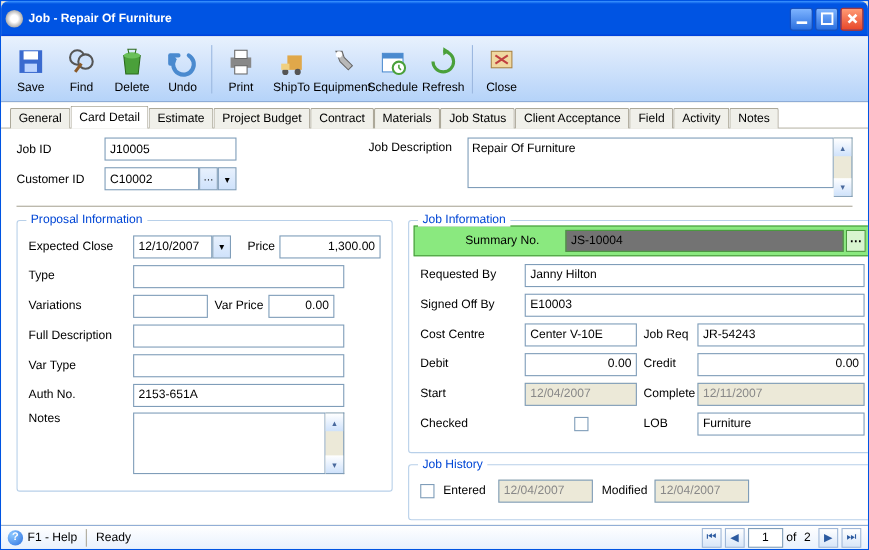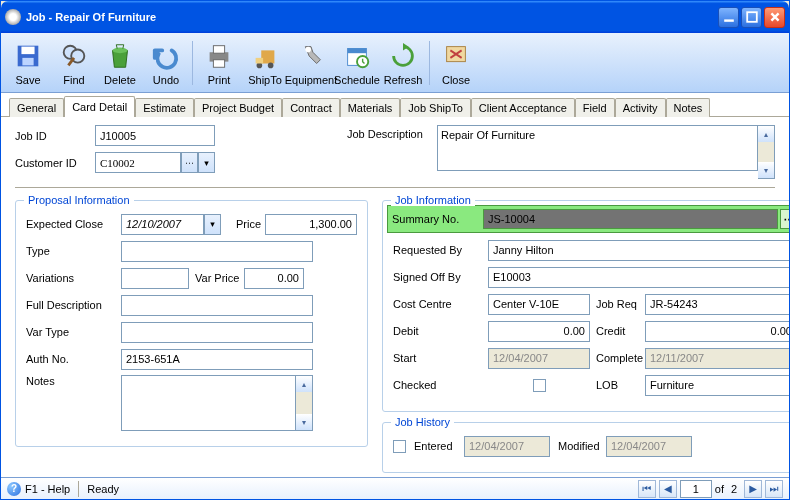--- a/index.html
+++ b/index.html
@@ -28,21 +28,21 @@
 
 .content { flex: 1; background: #fff; padding: 8px 14px; position: relative; overflow: hidden; }
 
 .row { display: flex; align-items: center; margin-bottom: 6px; }
 .lbl { width: 80px; color: #000; }
 .input { height: 21px; border: 1px solid #7f9db9; background: #fff; padding: 2px 4px; font-size: 11px; }
 .input.ro { background: #ece9d8; }
 .combo { display: flex; }
 .combo-btn { width: 17px; height: 21px; border: 1px solid #7f9db9; background: linear-gradient(to bottom, #e8f1fd, #cfe2fb); display: flex; align-items: center; justify-content: center; font-size: 9px; }
 
-.top-fields { display: flex; gap: 22px; }
+.top-fields { display: flex; gap: 10px; }
 .top-left { flex: 0 0 310px; }
 .top-right { flex: 1; display: flex; }
 .top-right .lbl { width: 90px; }
 .desc-box { flex: 1; display: flex; align-items: stretch; }
 .desc-input { flex: 1; height: 46px; border: 1px solid #7f9db9; padding: 3px; resize: none; font-family: inherit; }
 .scroll-stub { width: 17px; background: #ece9d8; border: 1px solid #7f9db9; border-left: none; display: flex; flex-direction: column; justify-content: space-between; }
 .scroll-stub div { height: 16px; background: linear-gradient(#fff,#cfe2fb); display: flex; align-items: center; justify-content: center; font-size: 8px; color: #4a6a9e; }
 
 .divider { height: 1px; background: #aca899; margin: 8px 0 12px 0; }
 
@@ -50,21 +50,21 @@
 .col-left { flex: 0 0 318px; }
 .col-right { flex: 1; }
 
 .fieldset { border: 1px solid #b8d0e9; border-radius: 3px; padding: 12px 10px 10px 10px; position: relative; margin-bottom: 10px; }
 .fieldset .legend { position: absolute; top: -7px; left: 8px; background: #fff; padding: 0 4px; color: #0046d5; }
 
 .frow { display: flex; align-items: center; margin-bottom: 5px; min-height: 22px; }
 .flbl { width: 95px; }
 .flbl2 { width: 55px; padding-left: 6px; }
 .summary-row { background: #8ae97f; padding: 3px 4px; margin: -8px -6px 6px -6px; border: 1px solid #4a9a3f; display: flex; align-items: center; }
-.summary-row .flbl { width: 91px; }
+.summary-row .flbl { width: 91px; margin-left: 42px; }
 .summary-input { flex: 1; background: #737373; border: 1px solid #4a9a3f; height: 20px; padding: 2px 4px; display: flex; align-items: center; }
 .ellipsis-btn { width: 18px; height: 20px; border: 1px solid #4a9a3f; background: #d8f5d0; display: flex; align-items: center; justify-content: center; font-weight: bold; margin-left: 2px; }
 
 .checkbox { width: 13px; height: 13px; border: 1px solid #7f9db9; background: #fff; }
 
 .textarea { width: 192px; height: 56px; border: 1px solid #7f9db9; resize: none; }
 
 .statusbar { height: 22px; background: linear-gradient(to bottom, #fff, #e8f1fd); border-top: 1px solid #7a9fd4; display: flex; align-items: center; padding: 0 6px; gap: 8px; }
 .status-help { display: flex; align-items: center; gap: 4px; }
 .help-icon { width: 14px; height: 14px; border-radius: 50%; background: radial-gradient(circle at 30% 30%, #8cc8ff, #2b70e0); color: white; display: flex; align-items: center; justify-content: center; font-weight: bold; font-size: 10px; }
@@ -205,40 +205,40 @@
       </div>
   </div>
 
   <div class="tabs-row">
     <div class="tab">General</div>
     <div class="tab active">Card Detail</div>
     <div class="tab">Estimate</div>
     <div class="tab">Project Budget</div>
     <div class="tab">Contract</div>
     <div class="tab">Materials</div>
-    <div class="tab">Job ShipTo</div>
+    <div class="tab">Job Status</div>
     <div class="tab">Client Acceptance</div>
     <div class="tab">Field</div>
     <div class="tab">Activity</div>
     <div class="tab">Notes</div>
 
   </div>
 
   <div class="content">
 
     <div class="top-fields">
       <div class="top-left">
         <div class="row">
           <span class="lbl">Job ID</span>
           <input class="input" style="width: 120px;" value="J10005">
         </div>
         <div class="row">
           <span class="lbl">Customer ID</span>
           <div class="combo">
-            <input class="input" style="width: 86px; font-family: Liberation Serif, serif;" value="C10002">
+            <input class="input" style="width: 86px;" value="C10002">
             <div class="combo-btn">⋯</div>
             <div class="combo-btn">▾</div>
           </div>
         </div>
       </div>
       <div class="top-right">
         <span class="lbl" style="padding-top:3px">Job Description</span>
         <div class="desc-box">
           <textarea class="desc-input" style="">Repair Of Furniture</textarea>
           <div class="scroll-stub">
@@ -251,21 +251,21 @@
 
     <div class="divider"></div>
 
     <div class="cols">
       <div class="col-left">
         <div class="fieldset">
           <div class="legend">Proposal Information</div>
           <div class="frow">
             <span class="flbl">Expected Close</span>
             <div class="combo">
-              <input class="input" style="width: 83px; font-style: italic;" value="12/10/2007">
+              <input class="input" style="width: 72px;" value="12/10/2007">
               <div class="combo-btn">▾</div>
             </div>
             <span class="flbl2" style="width:40px;text-align:right">Price</span>
             <input class="input right-align" style="width: 92px; margin-left: 4px;" value="1,300.00">
           </div>
           <div class="frow">
             <span class="flbl">Type</span>
             <input class="input" style="width: 192px;" value="">
           </div>
           <div class="frow">

